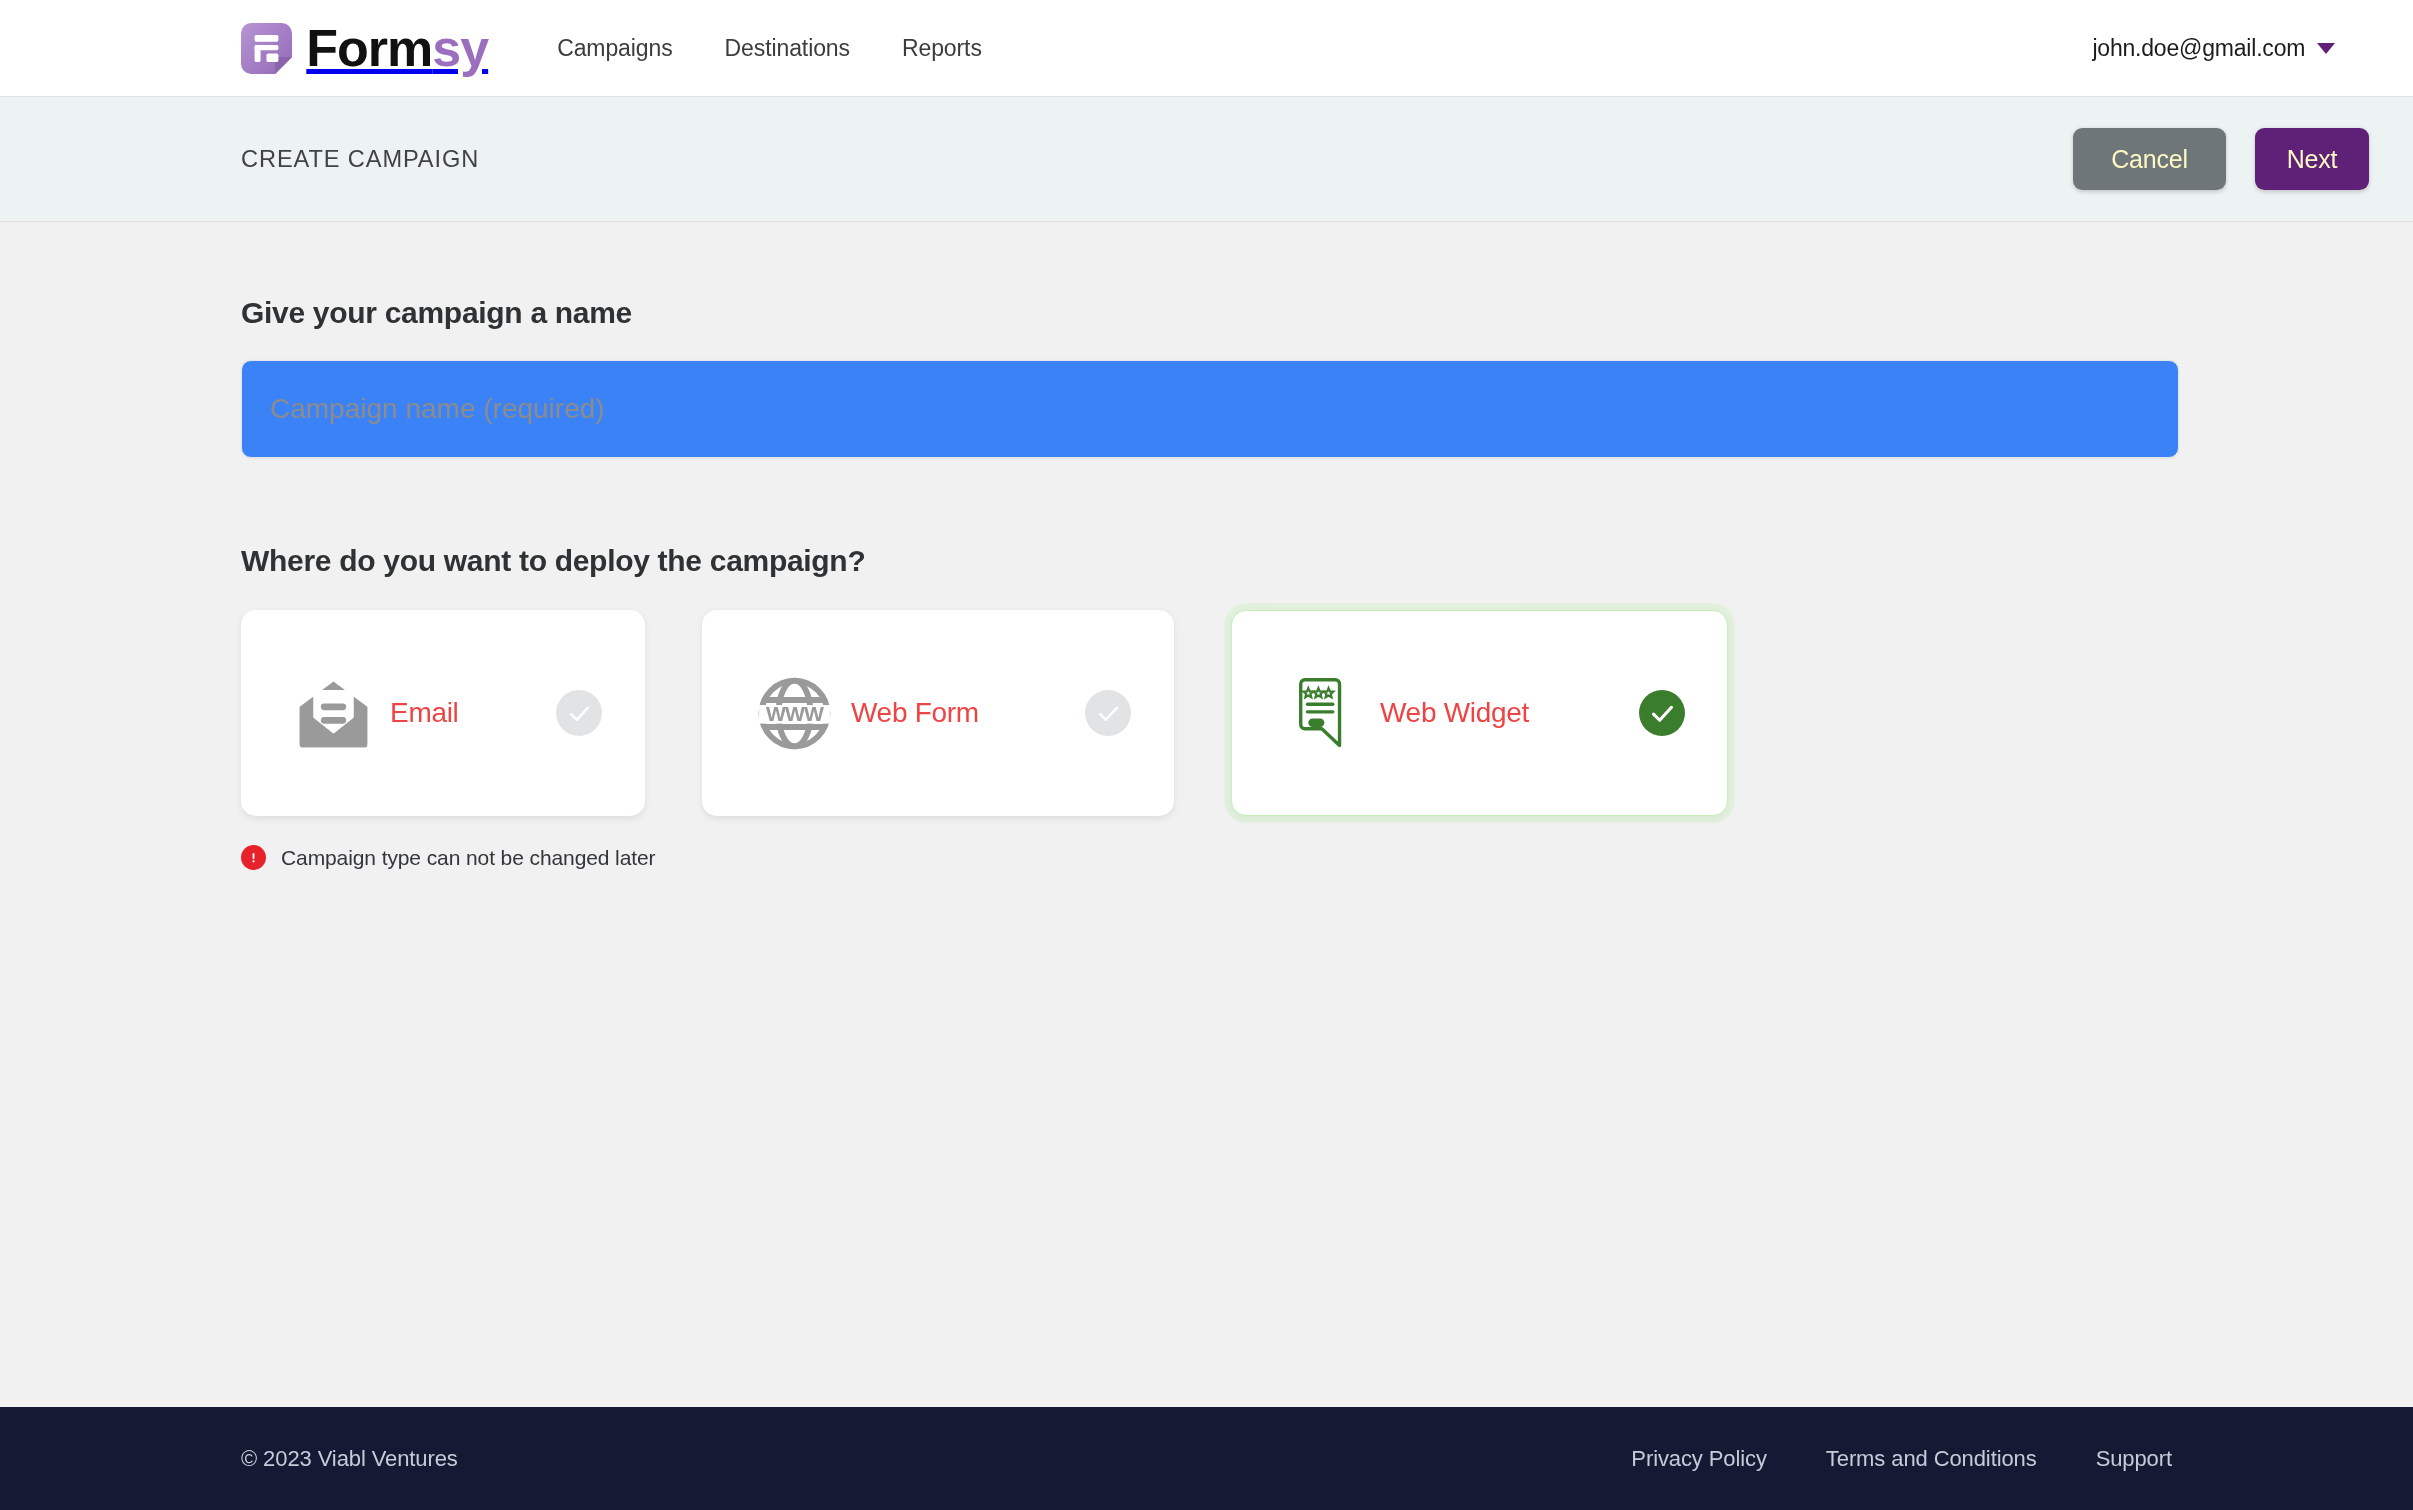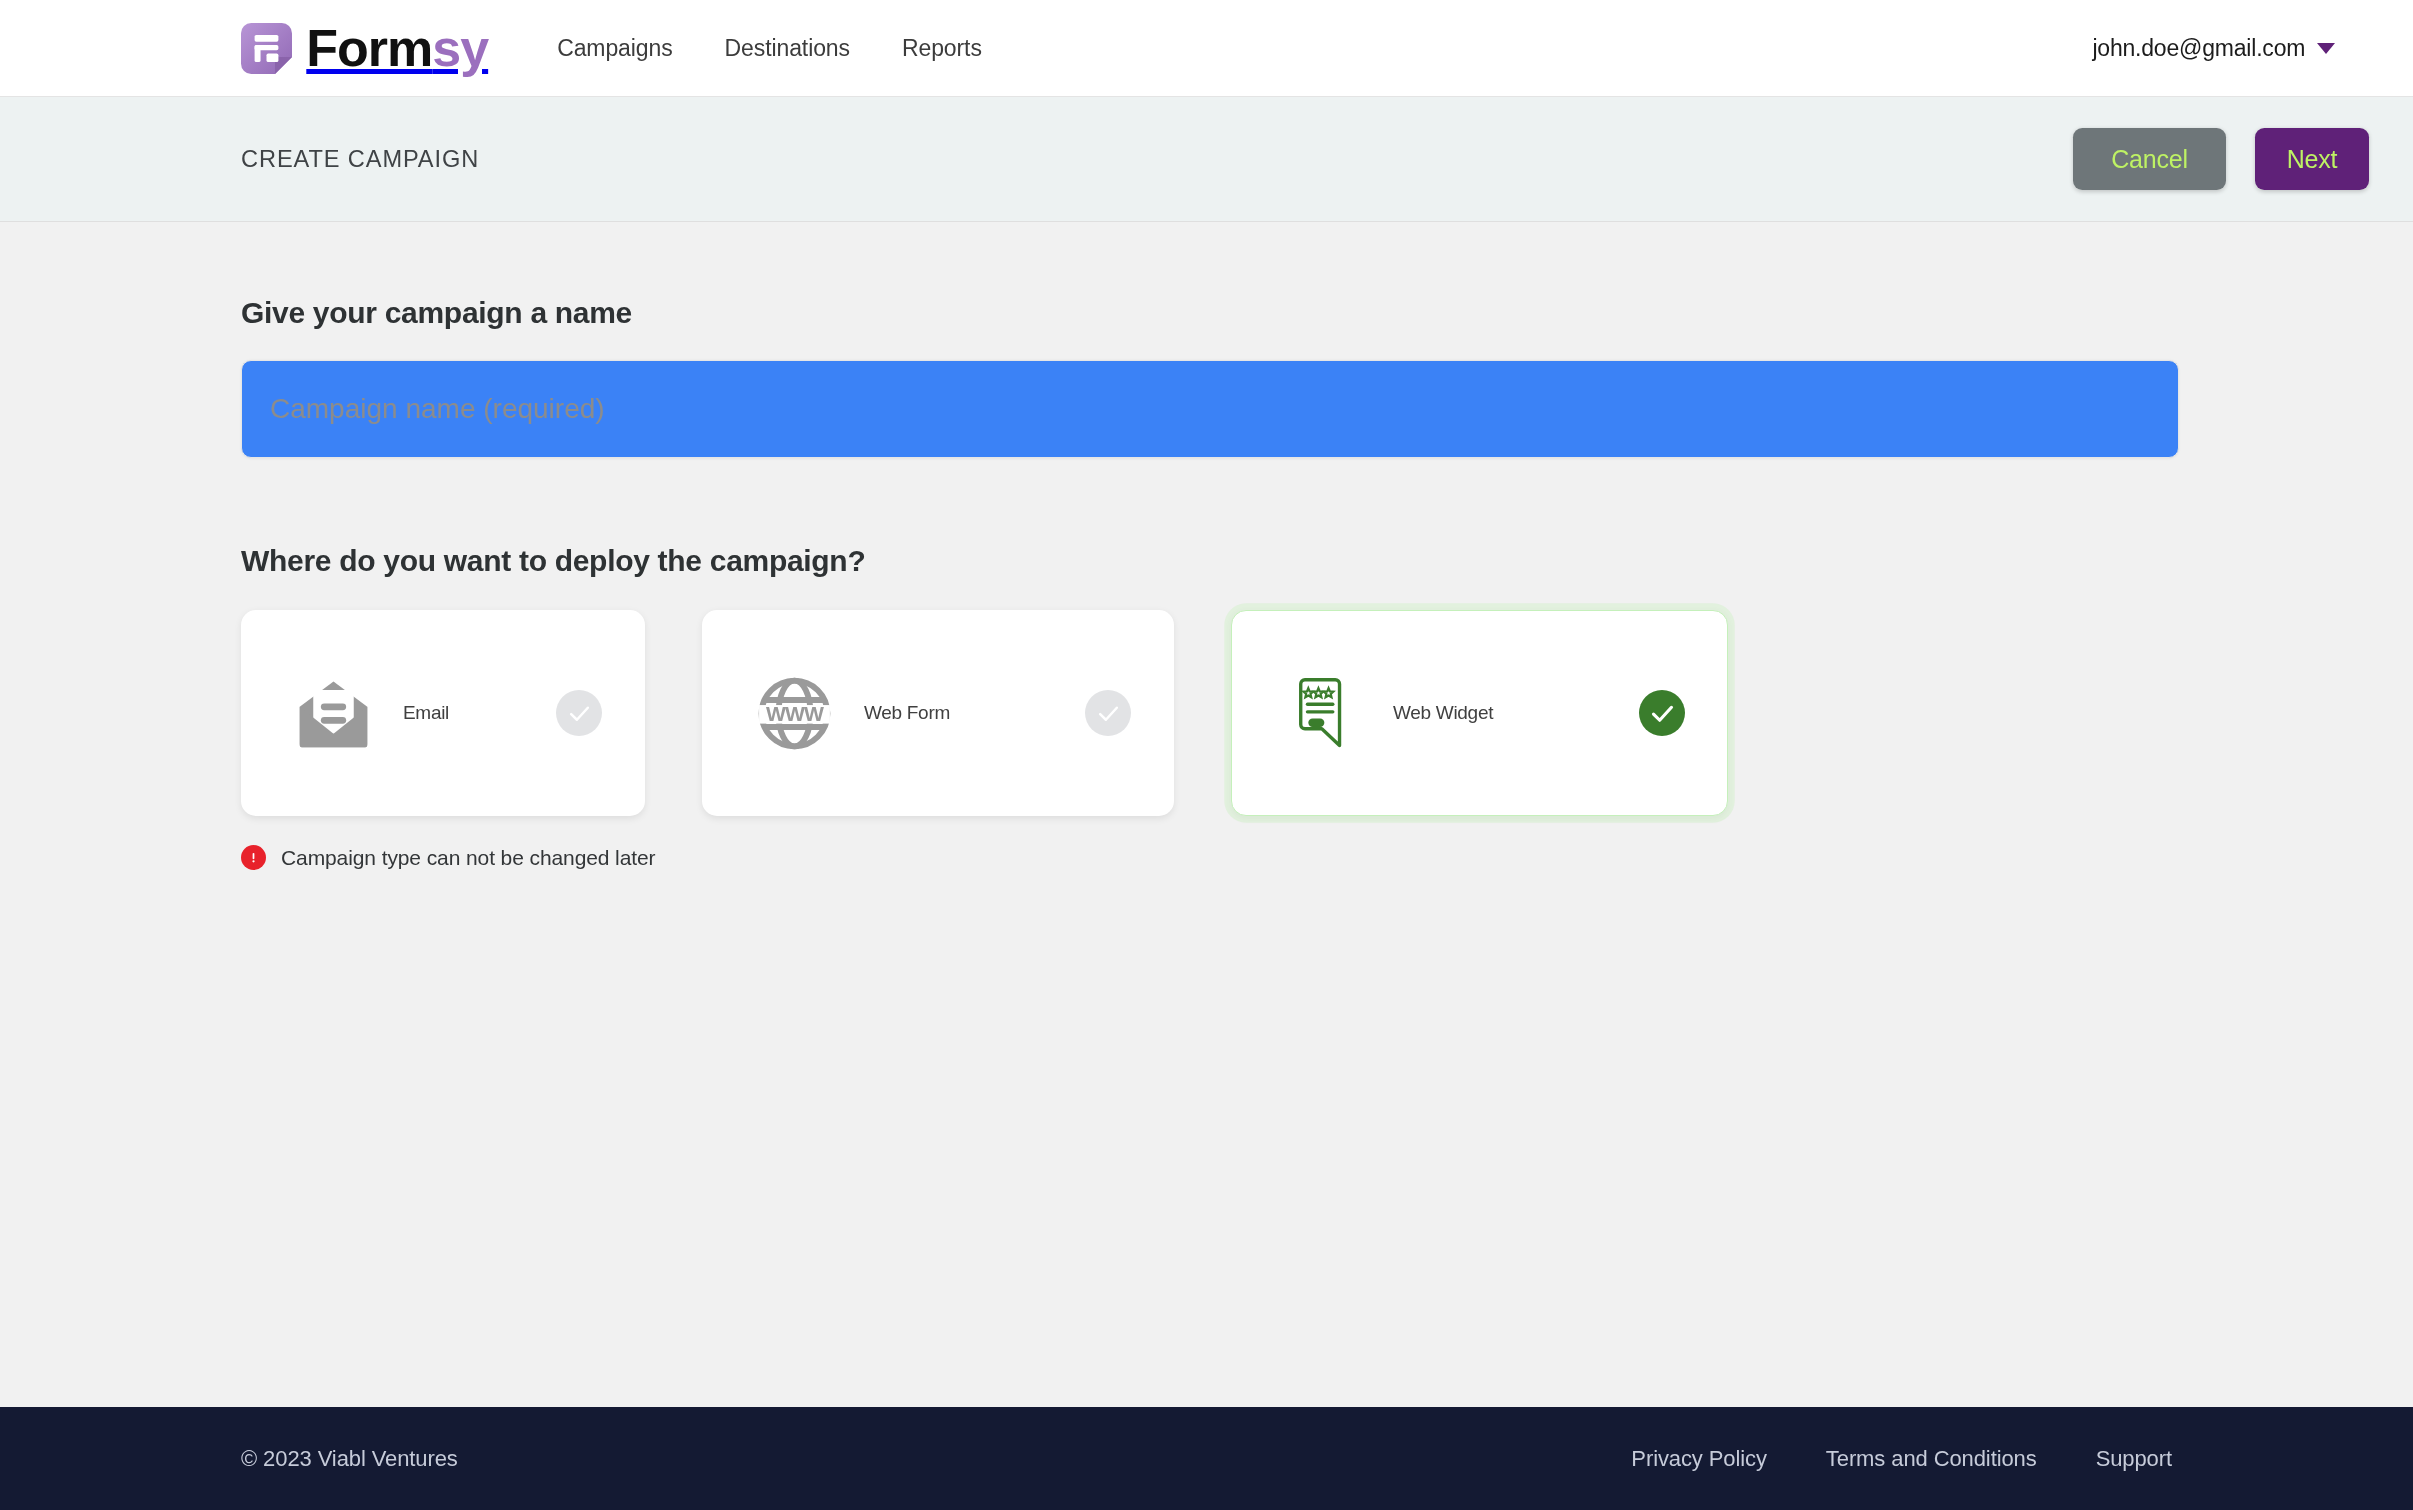--- a/index.html
+++ b/index.html
@@ -95,21 +95,21 @@
   }
   .subheader-actions {
     margin-left: auto;
     display: flex;
     align-items: center;
     gap: 29px;
   }
   .btn {
     border: none;
     border-radius: 9.3px;
-    color: #bef264;
+    color: #fef9c3;
     font-size: 25px;
     font-family: inherit;
     cursor: pointer;
     height: 62px;
     padding: 8px 29px;
     letter-spacing: -0.2px;
     box-shadow: 0 1.7px 4.2px rgba(0,0,0,0.18);
   }
   .btn-cancel { background: #6e7679; min-width: 153px; }
   .btn-next { background: #5f2178; min-width: 114px; }
@@ -175,23 +175,23 @@
   .card.selected {
     border-color: #c5f0bb;
     box-shadow: 0 0 0 6.7px rgba(197,240,187,0.35), 0 2.5px 7.6px rgba(0,0,0,0.06);
   }
   .card-icon {
     width: 81px; height: 81px;
     flex: none;
     display: flex; align-items: center; justify-content: center;
   }
   .card-label {
-    font-size: 19px;
-    color: #404040;
-    margin-left: 29px;
+    font-size: 28px;
+    color: #ef4444;
+    margin-left: 16px;
     white-space: nowrap;
     letter-spacing: -0.3px;
   }
   .check {
     margin-left: auto;
     width: 46px; height: 46px;
     border-radius: 50%;
     display: flex; align-items: center; justify-content: center;
     flex: none;
   }

